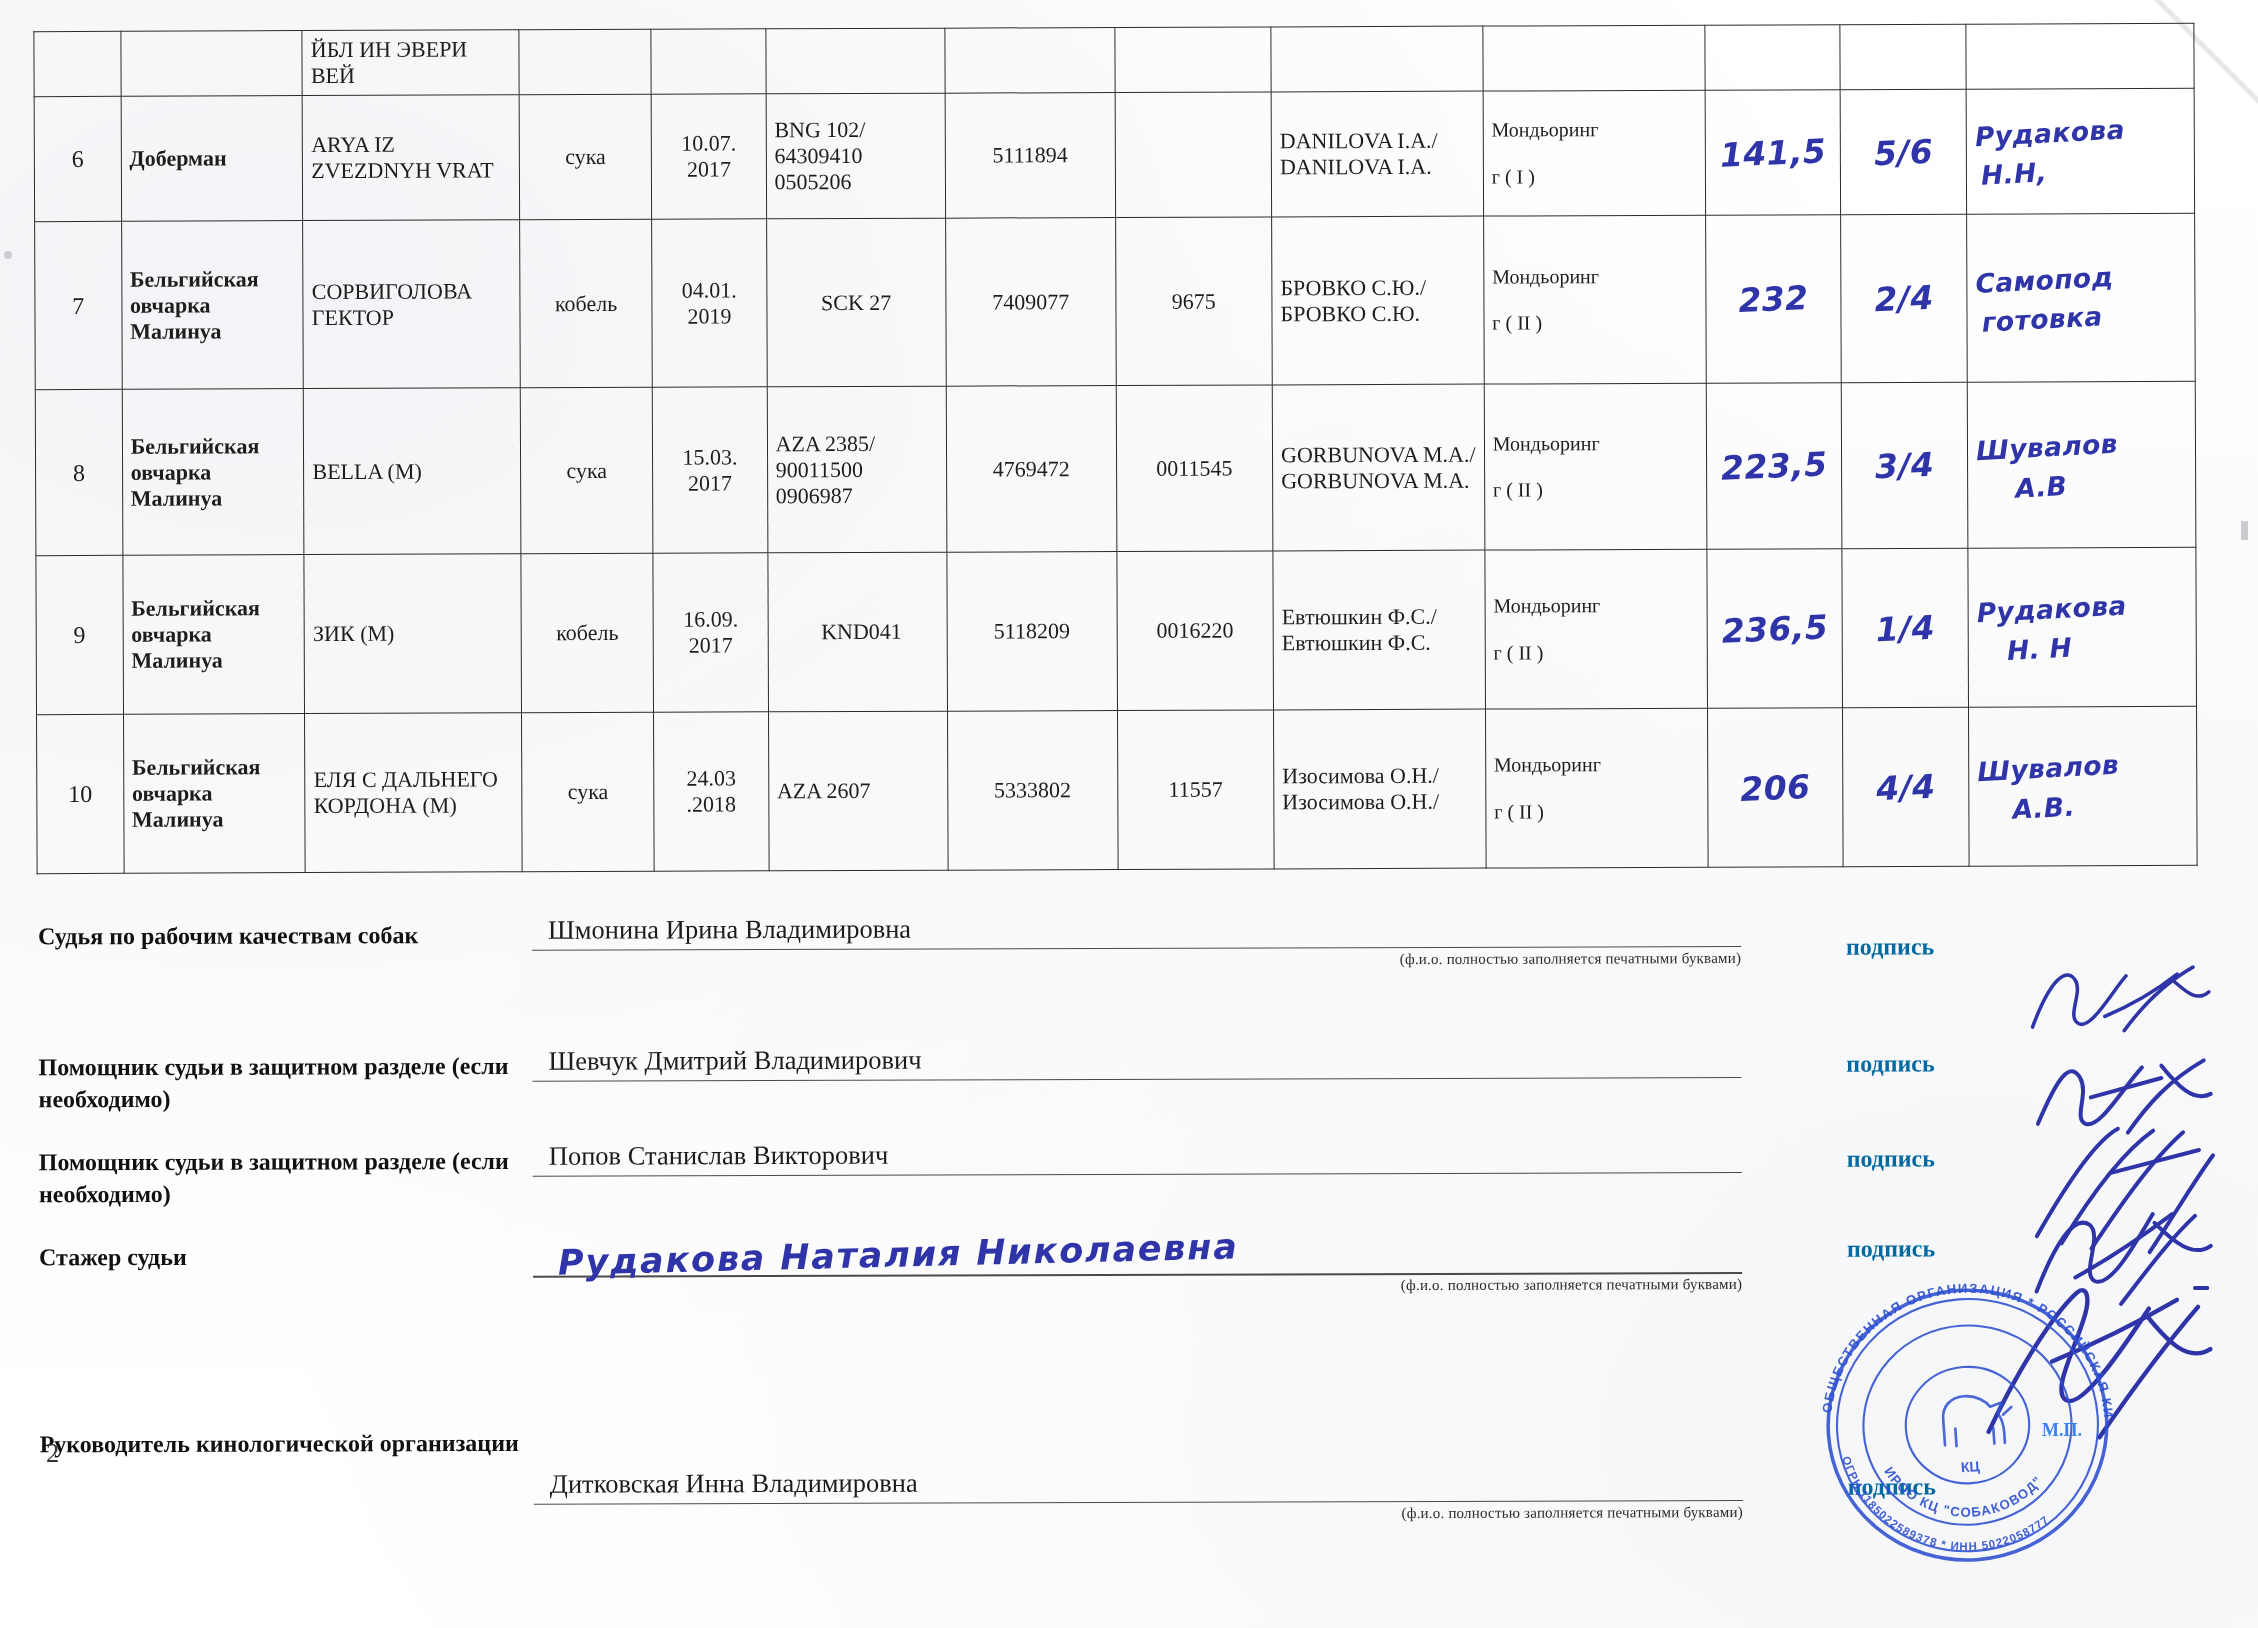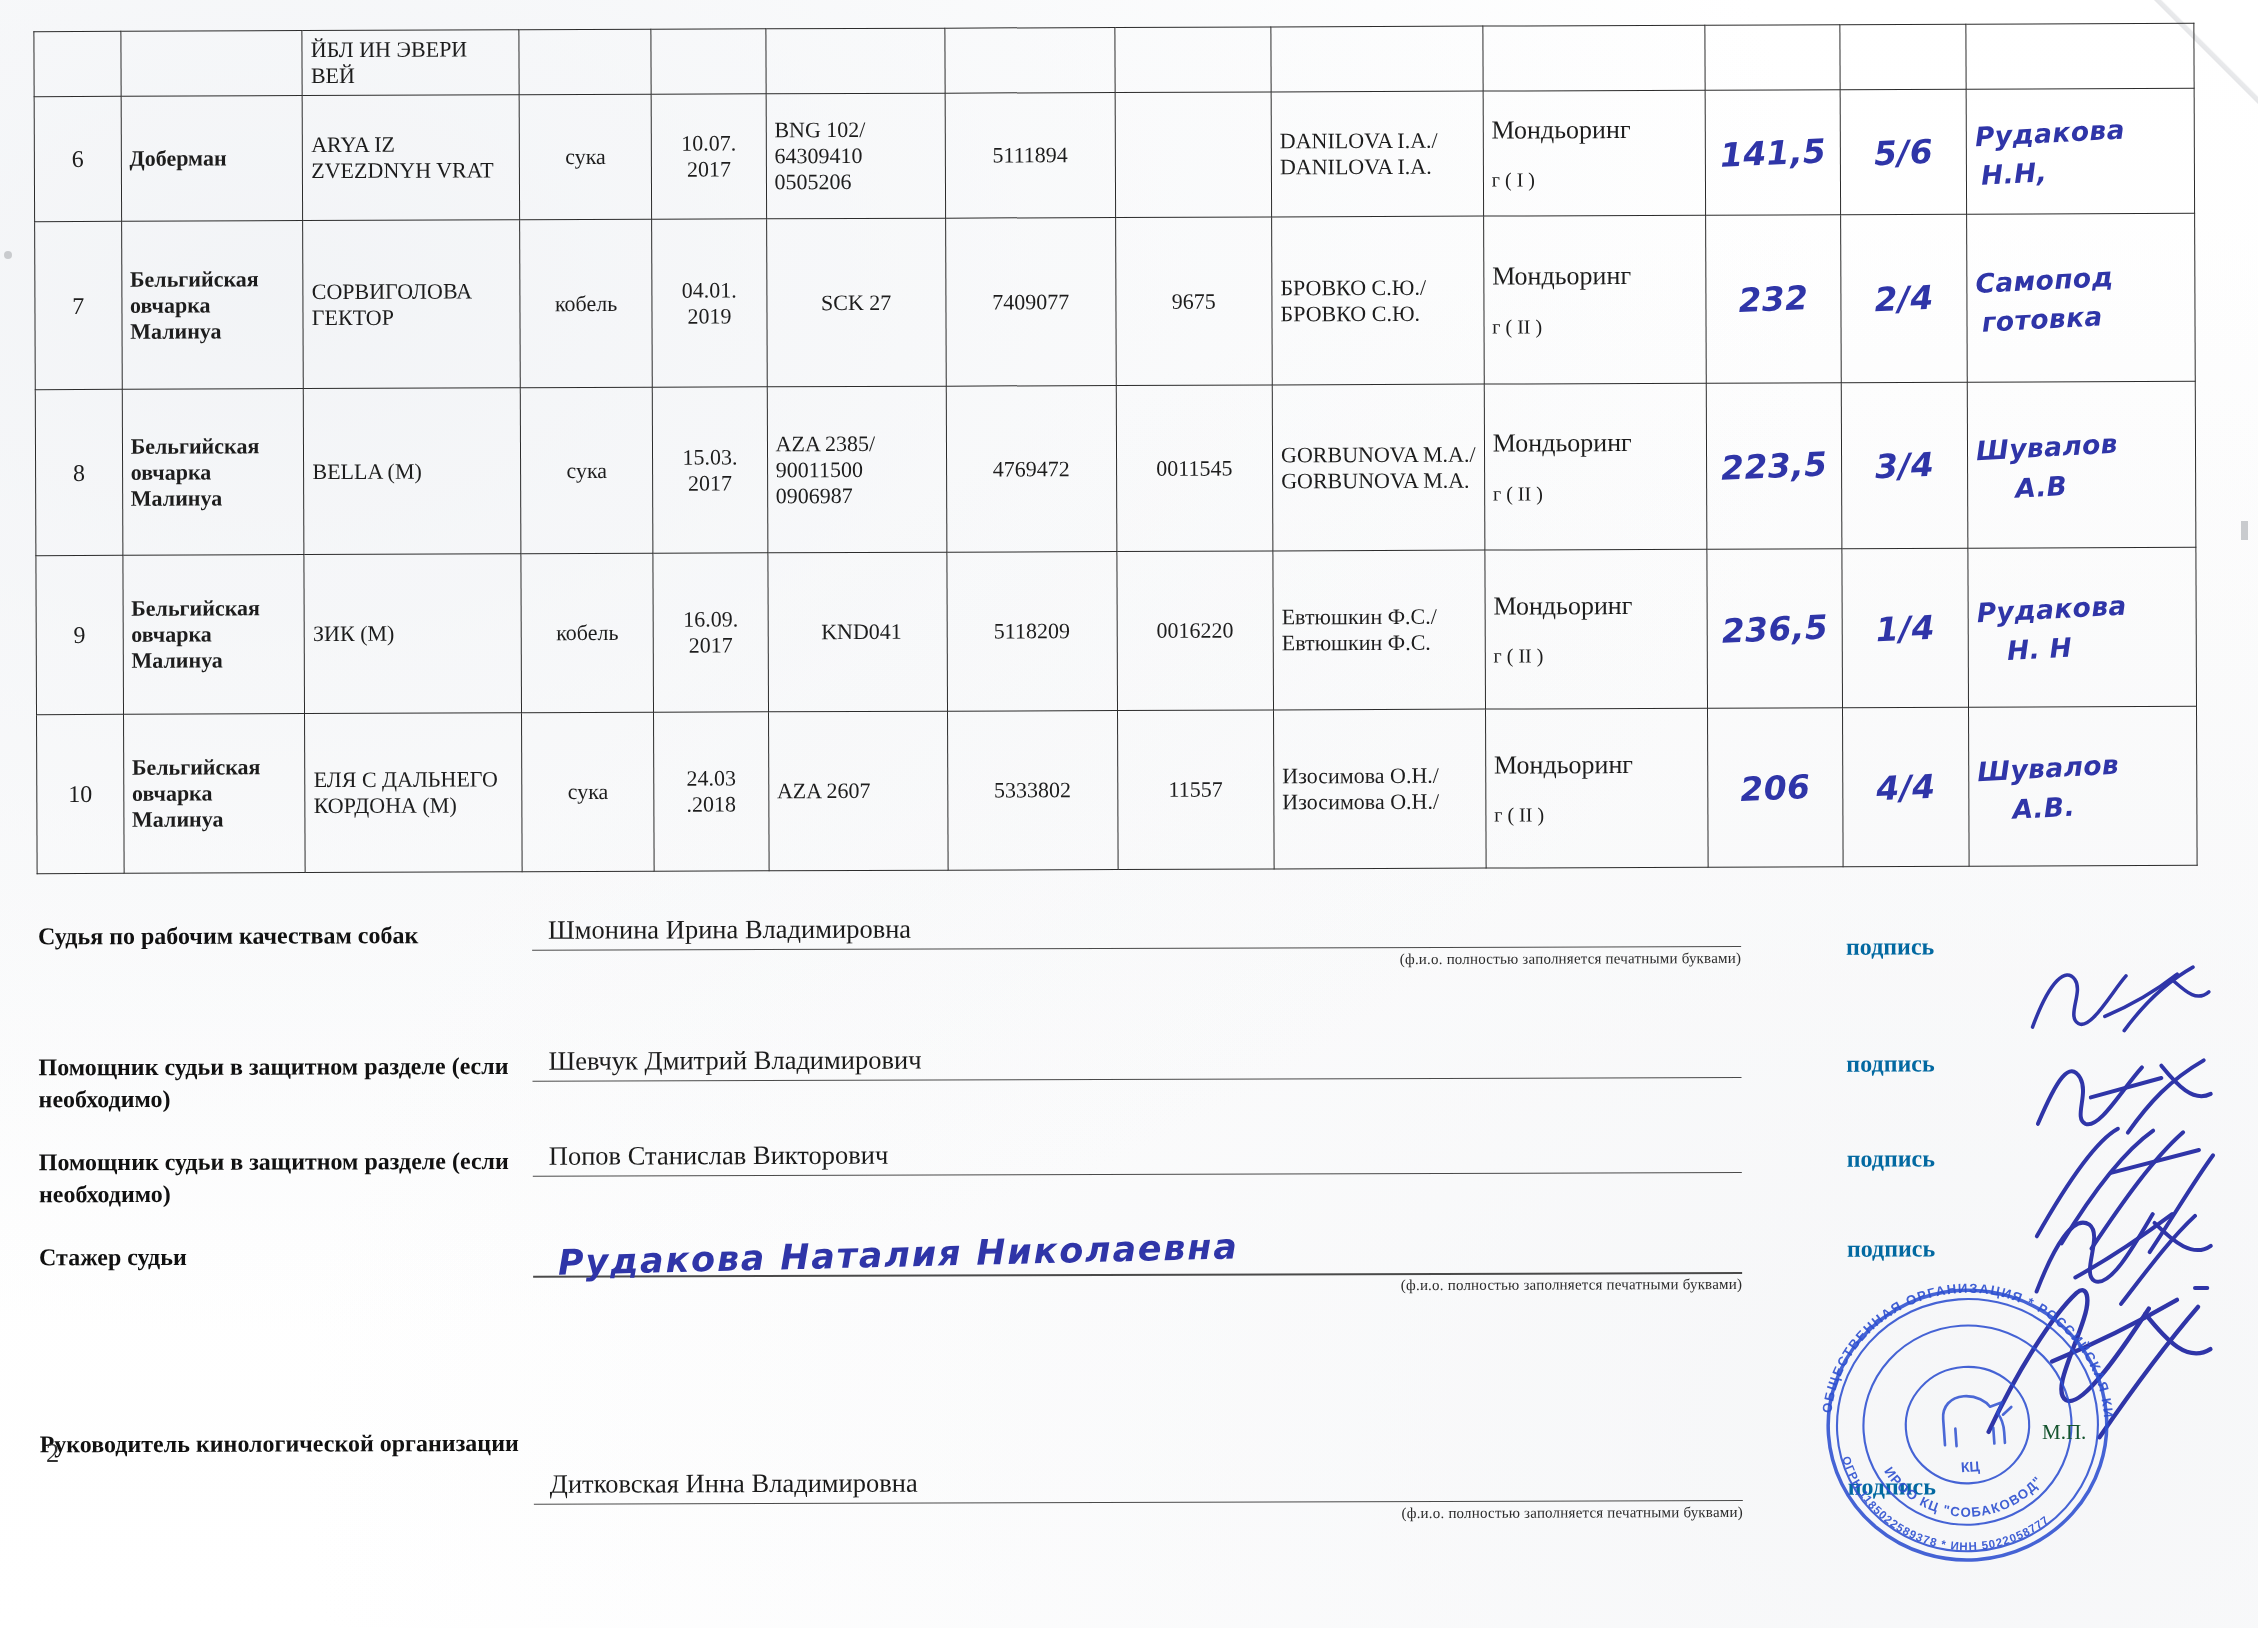--- a/index.html
+++ b/index.html
@@ -55,21 +55,21 @@
   td.c-sex{width:93px;text-align:center;}
   td.c-dob{width:78px;text-align:center;}
   td.c-chip{width:132px;text-align:left;}
   td.c-stamb{width:124px;text-align:center;margin-top:24px;}
   td.c-pedig{width:113px;text-align:center;}
   td.c-owner{width:159px;text-align:left;}
   td.c-disc{width:168px;text-align:left;}
   td.c-score{width:95px;text-align:center;}
   td.c-place{width:88px;text-align:center;}
   td.c-judge{width:172px;text-align:left;}
-  .disc-name{display:block;font-size:26px;margin-bottom:23px;}
+  .disc-name{display:block;font-size:20px;margin-bottom:23px;}
   .disc-class{display:block;font-size:20px;}
 
   
   .hw{
     font-family:"DejaVu Sans", sans-serif;
     color:#2f35a8;
     font-style:italic;
     font-weight:600;
     letter-spacing:0.4px;
     line-height:1.25;
@@ -131,21 +131,21 @@
 
   
   .stamp{
     position:absolute;left:1795px;top:1262px;
     width:344px;height:313px;
     pointer-events:none;
     transform:rotate(-4deg);
   }
   .mp{
     position:absolute;left:2042px;top:1420px;
-    font-size:21px;font-weight:normal;color:#14532d;
+    font-size:18px;font-weight:bold;color:#3b82f6;
     font-family:"Liberation Serif", serif;
   }
   .page-no{
     position:absolute;left:46px;top:1438px;
     font-size:26.5px;color:#333;
     font-family:"Liberation Serif", serif;
   }
 </style>
 </head>
 <body>

